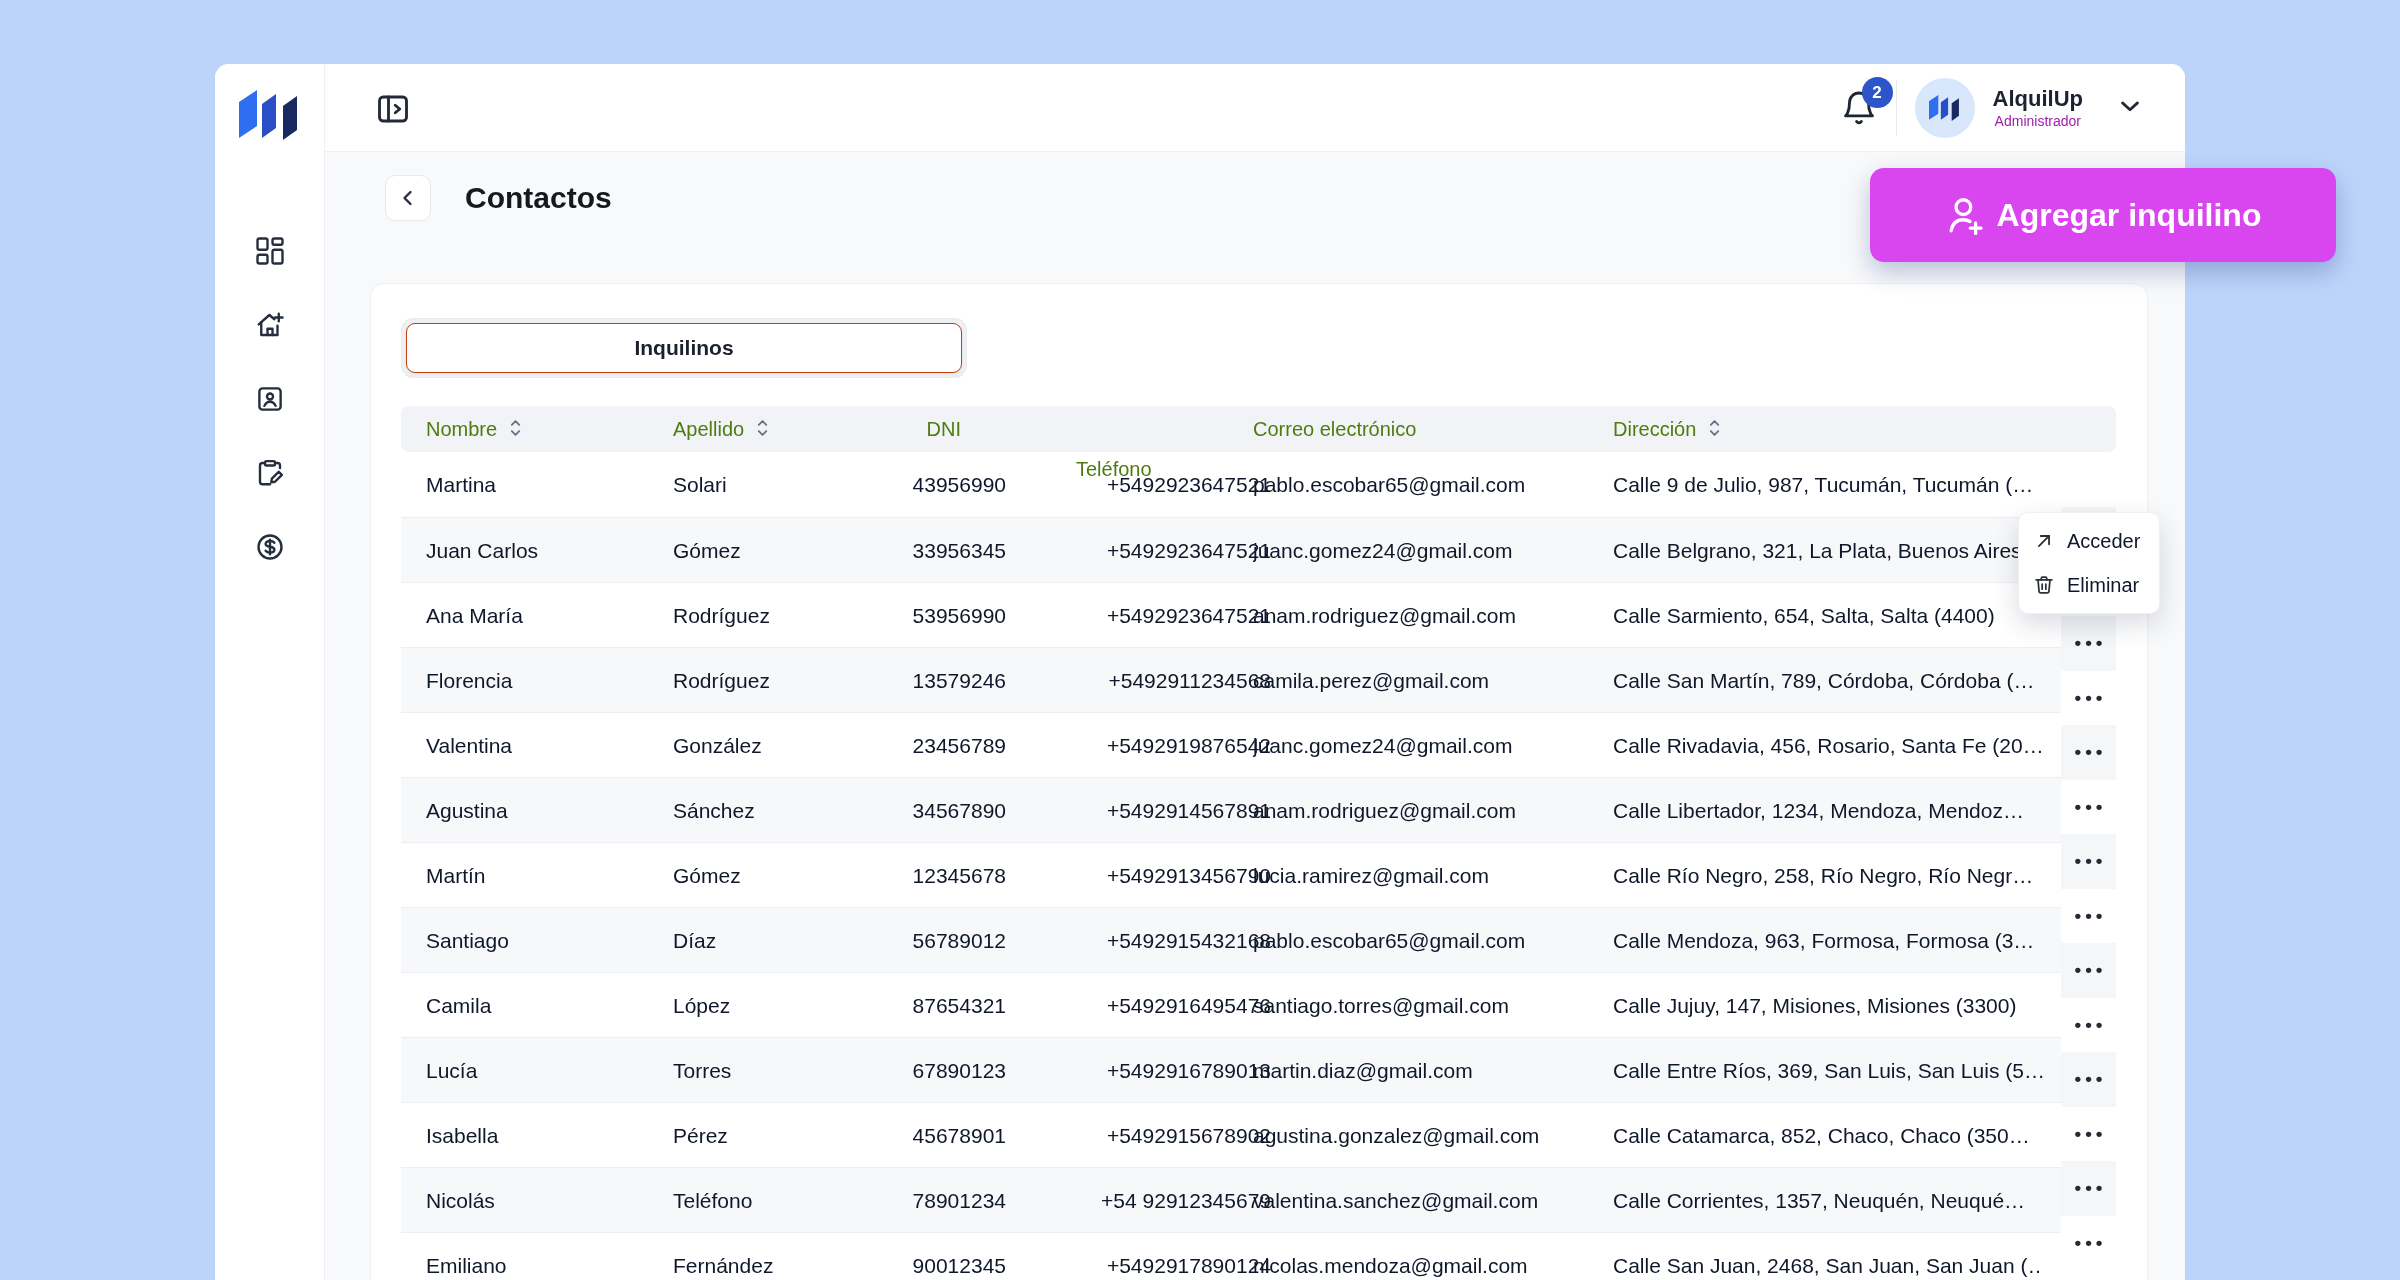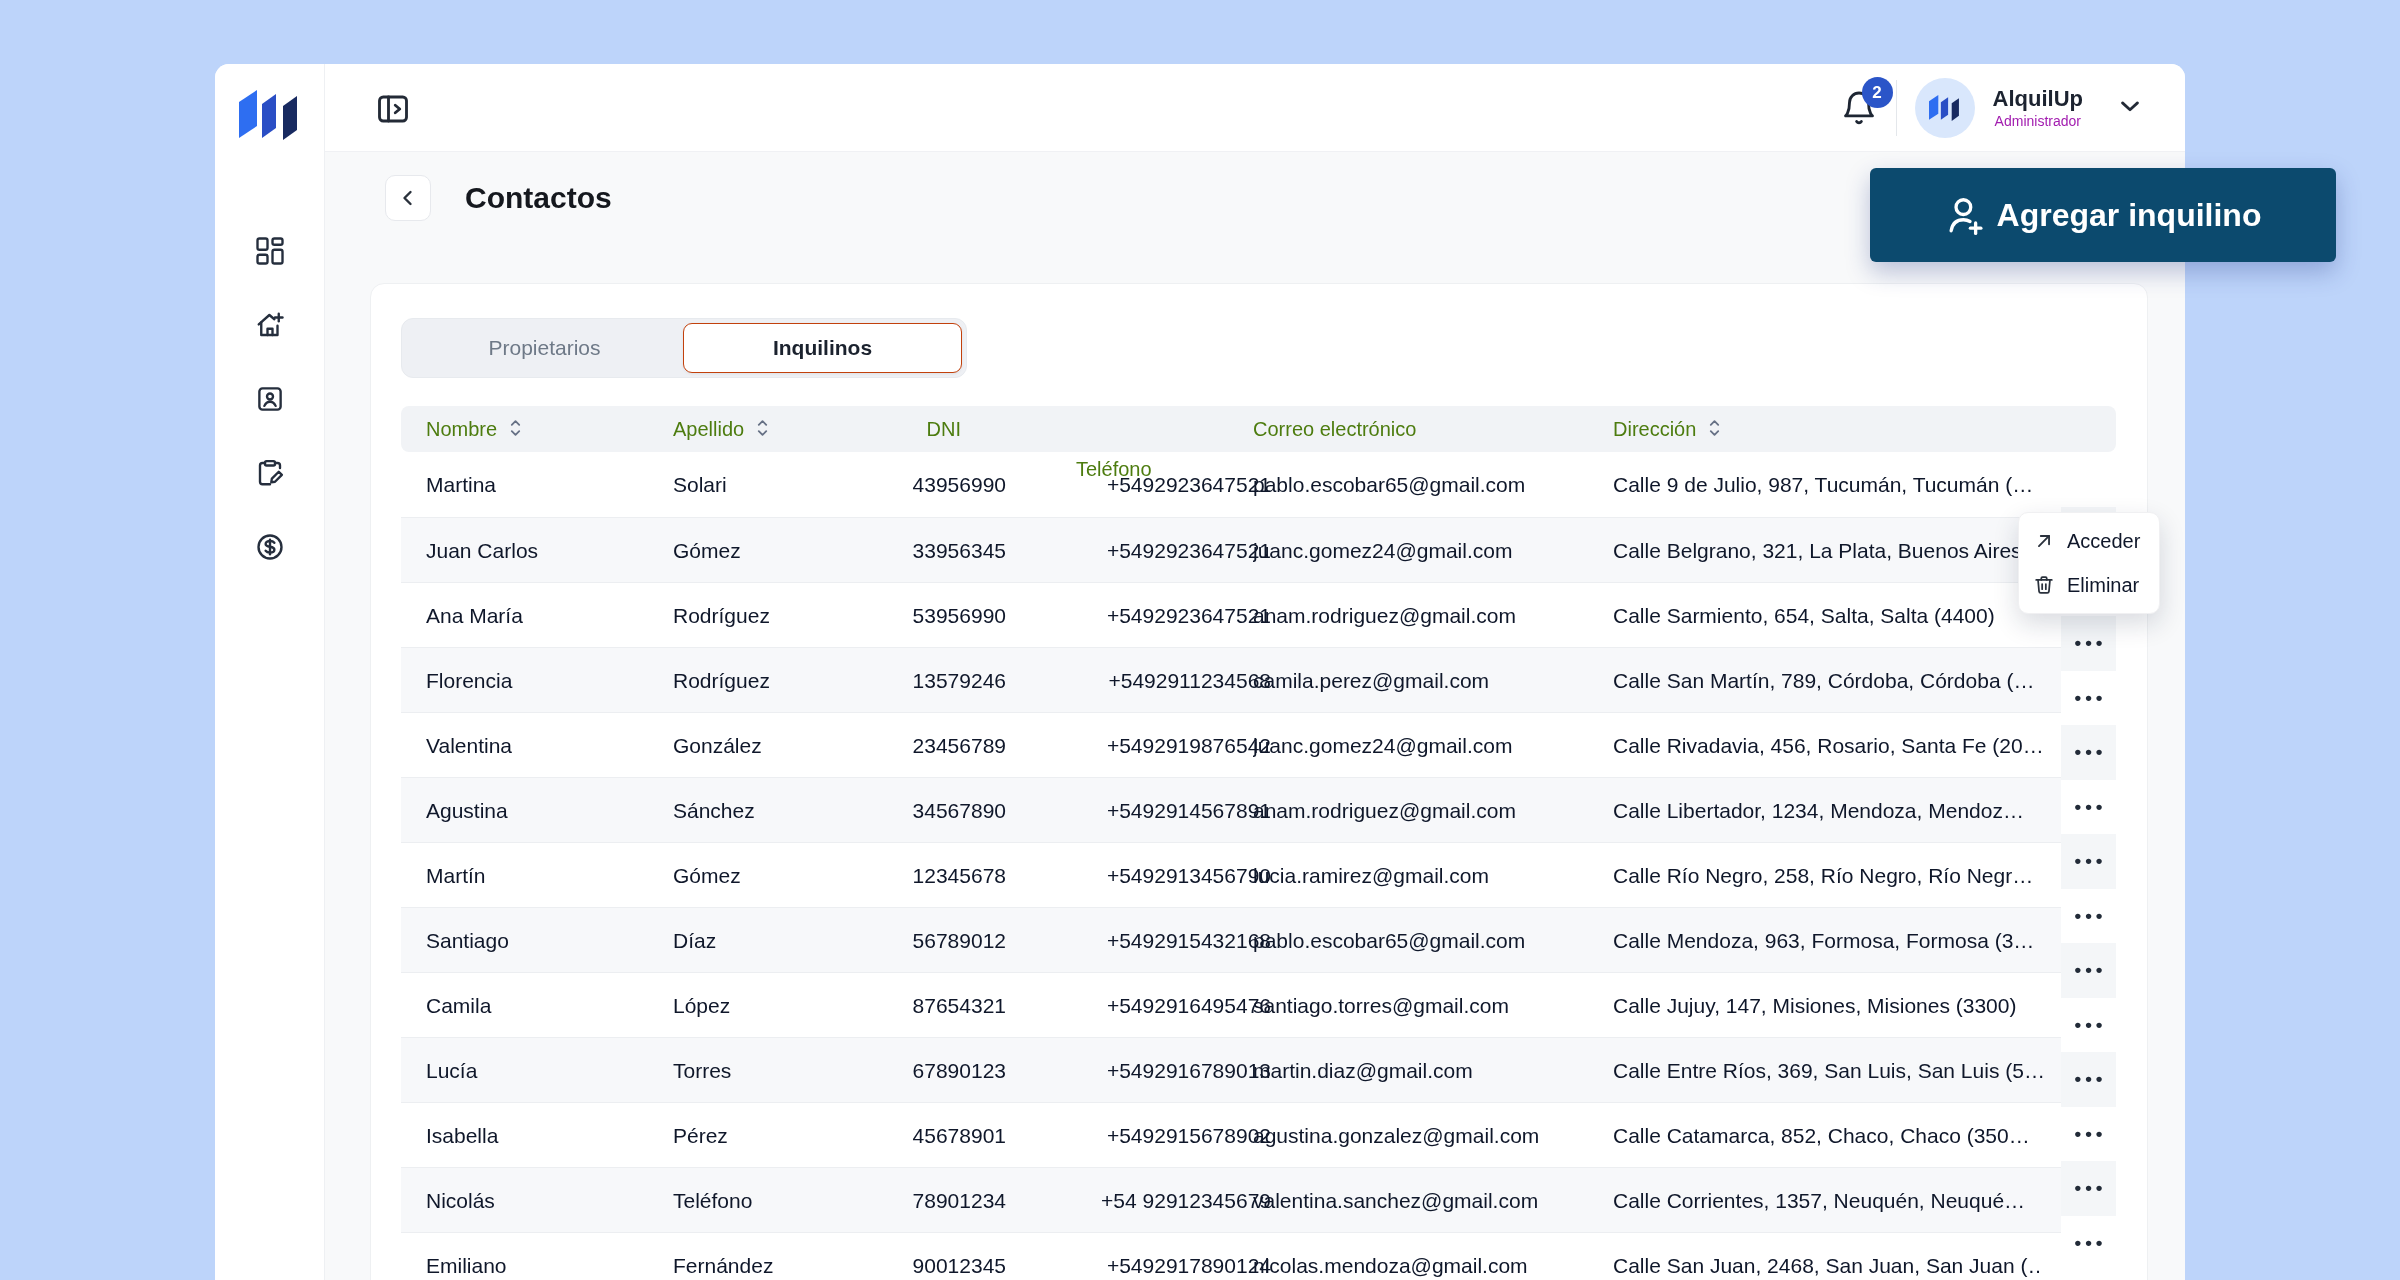--- a/index.html
+++ b/index.html
@@ -33,22 +33,22 @@
   .acct-name { font-size:22px; font-weight:bold; color:#1c2330; }
   .acct-role { font-size:14px; color:#a21caf;text-align:center; }
   .chev-down { margin-left:14px; }
 
   
   .back-btn { position:absolute; left:170px; top:111px; width:46px; height:46px; background:#fff;
               border:1px solid #e7e9ed; border-radius:10px; display:flex; align-items:center;
               justify-content:center; cursor:pointer; }
   .page-title { position:absolute; left:250px; top:111px; height:46px; line-height:46px;
                 font-size:30px; font-weight:bold; color:#15181e; }
-  .add-btn { position:absolute; left:1870px; top:168px; width:466px; height:94px; background:#0c4a6e;
-             border:none; border-radius:6px; color:#ffffff; display:flex; align-items:center;
+  .add-btn { position:absolute; left:1870px; top:168px; width:466px; height:94px; background:#d946ef;
+             border:none; border-radius:14px; color:#ffffff; display:flex; align-items:center;
              justify-content:center; gap:10px; font-size:32px; font-weight:600; cursor:pointer;
              font-family:"Liberation Sans", sans-serif;
              box-shadow:0 10px 24px rgba(25,45,130,.28); z-index:5; }
 
   
   .card { position:absolute; left:155px; top:219px; width:1778px; height:1075px; background:#fff;
           border:1px solid #eef0f2; border-radius:14px; }
   .tabs { position:absolute; left:30px; top:34px; width:566px; height:60px; background:#eef0f4;
           border:1px solid #e7eaee; border-radius:12px; display:flex; padding:4px; }
   .tab { flex:1; display:flex; align-items:center; justify-content:center; font-size:21px;
@@ -193,21 +193,20 @@
 
     <div class="back-btn">
       <svg width="24" height="24" viewBox="0 0 24 24" fill="none" stroke="#2a313c" stroke-width="2.4" stroke-linecap="round" stroke-linejoin="round">
           <path d="m14.5 6-6 6 6 6"></path>
         </svg>
     </div>
     <div class="page-title">Contactos</div>
 
     <div class="card">
       <div class="tabs">
-        <div class="tab">Propietarios</div>
         <div class="tab active">Inquilinos</div>
       </div>
 
       <div class="thead">
         <span class="hcell h-nombre"><span>Nombre</span><span class="sort-ic"><svg width="17" height="22" viewBox="0 0 16 20" fill="none" stroke="#667085" stroke-width="1.7" stroke-linecap="round" stroke-linejoin="round">
                 <path d="m4.5 7 3.5-3.5L11.5 7"></path>
                 <path d="m4.5 13 3.5 3.5L11.5 13"></path>
               </svg></span></span>
         <span class="hcell h-apellido"><span>Apellido</span><span class="sort-ic"><svg width="17" height="22" viewBox="0 0 16 20" fill="none" stroke="#667085" stroke-width="1.7" stroke-linecap="round" stroke-linejoin="round">
                 <path d="m4.5 7 3.5-3.5L11.5 7"></path>

